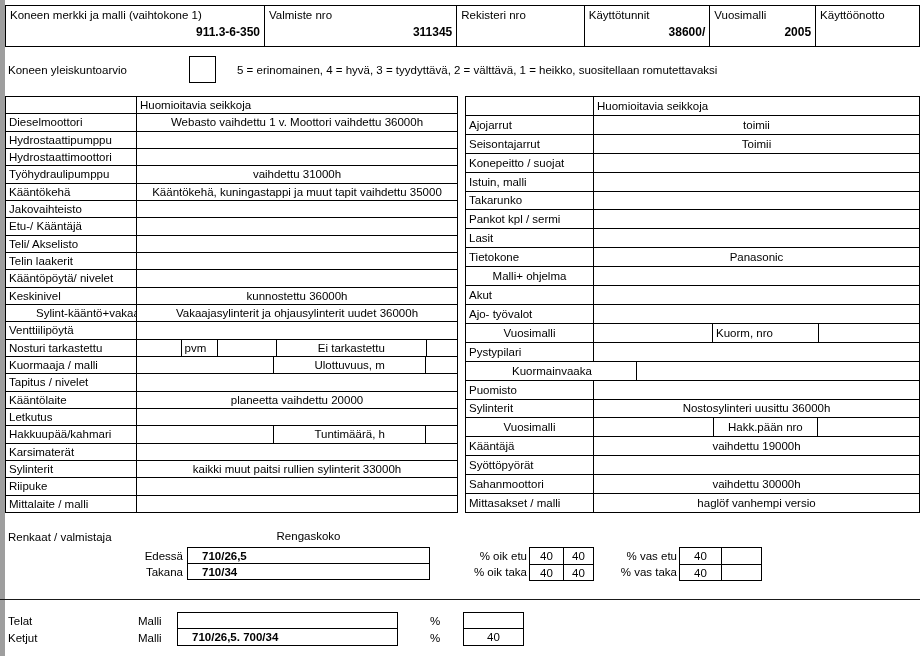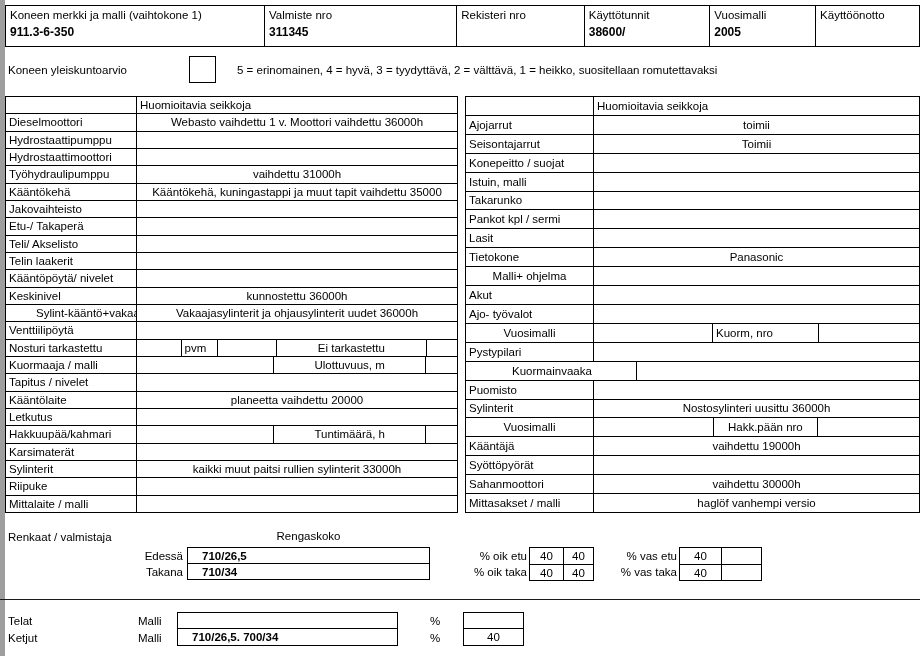--- a/index.html
+++ b/index.html
@@ -6,21 +6,21 @@
   .screen{position:relative;width:920px;height:656px;background:#ffffff;
     font-family:"Liberation Sans",sans-serif;font-size:11.5px;color:#000;overflow:hidden;}
   .left-strip{position:absolute;left:0;top:0;width:5px;height:656px;background:#9e9e9e;}
 
   
   .hdr{position:absolute;left:5px;top:5px;width:915px;height:42px;display:flex;
     border:1px solid #000;box-sizing:border-box;background:#fff;}
   .hcell{box-sizing:border-box;padding:2px 4px 0 4px;overflow:hidden;white-space:nowrap;}
   .hcell + .hcell{border-left:1px solid #000;}
   .hlabel{font-size:11.5px;line-height:15px;}
-  .hvalue{font-weight:bold;font-size:12px;line-height:15px;margin-top:2px;}
+  .hvalue{font-weight:bold;font-size:12px;line-height:15px;margin-top:2px;text-align:right;}
 
   
   .cond-label{position:absolute;left:8px;top:64px;}
   .cond-box{position:absolute;left:189px;top:56px;width:27px;height:27px;border:1px solid #000;
     box-sizing:border-box;background:#fff;text-align:center;line-height:25px;}
   .cond-scale{position:absolute;left:237px;top:64px;white-space:pre;}
 
   
   .table{position:absolute;top:96px;height:417px;border:1px solid #000;box-sizing:border-box;
     display:flex;flex-direction:column;background:#fff;}
@@ -111,21 +111,21 @@
       </div>
       <div class="trow">
         <div class="tcell lbl" style="flex: 0 0 130px;">Kääntökehä</div>
         <div class="tcell val" style="flex: 1 1 0px;">Kääntökehä, kuningastappi ja muut tapit vaihdettu 35000</div>
       </div>
       <div class="trow">
         <div class="tcell lbl" style="flex: 0 0 130px;">Jakovaihteisto</div>
         <div class="tcell val" style="flex: 1 1 0px;"></div>
       </div>
       <div class="trow">
-        <div class="tcell lbl" style="flex: 0 0 130px;">Etu-/ Takaperä</div>
+        <div class="tcell lbl" style="flex: 0 0 130px;">Etu-/ Kääntäjä</div>
         <div class="tcell val" style="flex: 1 1 0px;"></div>
       </div>
       <div class="trow">
         <div class="tcell lbl" style="flex: 0 0 130px;">Teli/ Akselisto</div>
         <div class="tcell val" style="flex: 1 1 0px;"></div>
       </div>
       <div class="trow">
         <div class="tcell lbl" style="flex: 0 0 130px;">Telin laakerit</div>
         <div class="tcell val" style="flex: 1 1 0px;"></div>
       </div>

